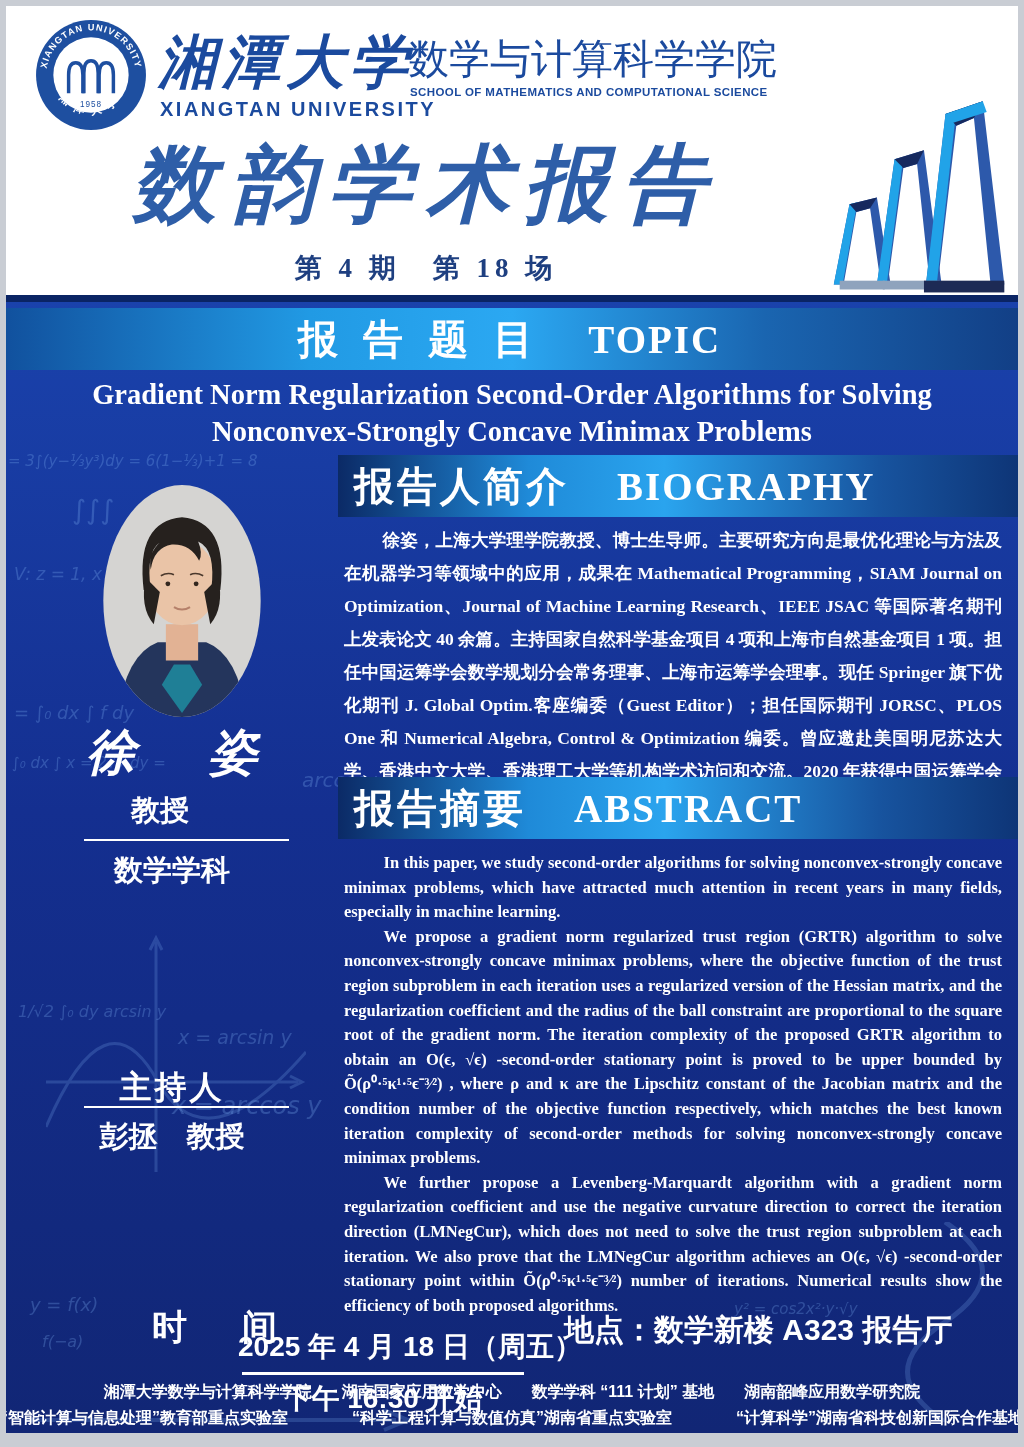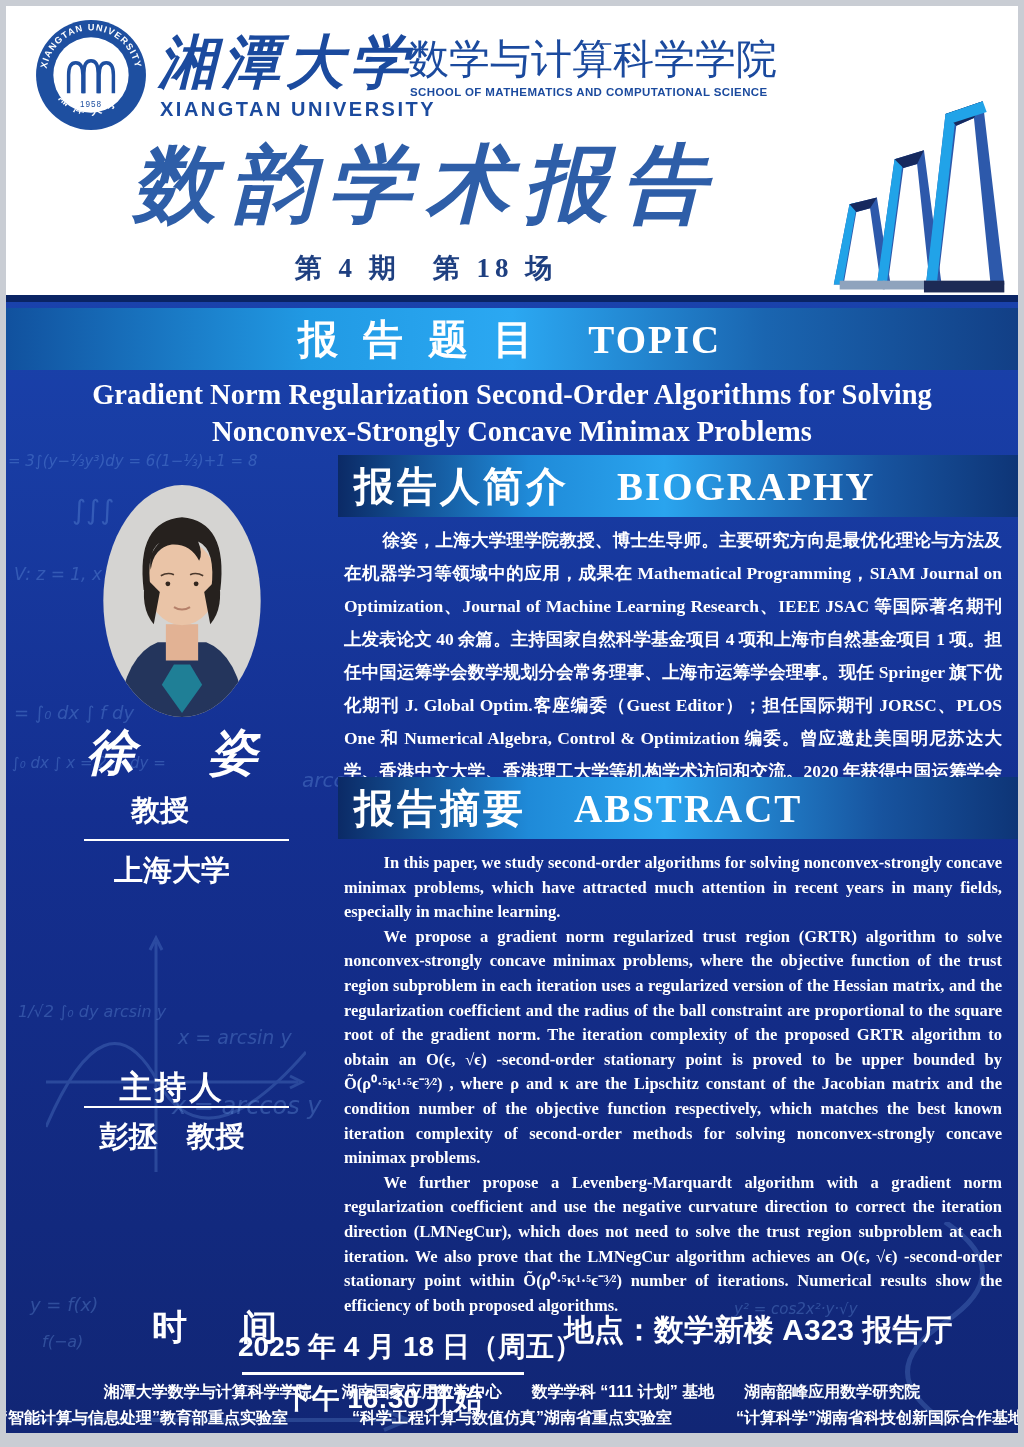--- a/index.html
+++ b/index.html
@@ -202,21 +202,21 @@
           <circle cx="64" cy="98" r="2.4" fill="#33271f"></circle>
           <circle cx="92" cy="98" r="2.4" fill="#33271f"></circle>
           <path d="M57 90 Q64 86 70 89" stroke="#4a382c" stroke-width="1.6" fill="none"></path>
           <path d="M86 89 Q92 86 99 90" stroke="#4a382c" stroke-width="1.6" fill="none"></path>
           <path d="M70 121 Q78 126 86 121" stroke="#b5806a" stroke-width="2" fill="none"></path>
         </g>
       </svg>
       <div class="speaker-name">徐　姿</div>
       <div class="speaker-title">教授</div>
       <div class="rule rule-1"></div>
-      <div class="speaker-affil">上海大学</div>
+      <div class="speaker-affil">数学学科</div>
       <div class="host-label">主持人</div>
       <div class="rule rule-2"></div>
       <div class="host-name">彭拯　教授</div>
     </aside>
 
     <div class="band band-sub band-bio">
       <span class="cn" style="letter-spacing:3px">报告人简介</span>
       <span class="en">BIOGRAPHY</span>
     </div>
     <p class="bio-text" style="margin:0">徐姿，上海大学理学院教授、博士生导师。主要研究方向是最优化理论与方法及在机器学习等领域中的应用，成果在 Mathematical Programming，SIAM Journal on Optimization、Journal of Machine Learning Research、IEEE JSAC 等国际著名期刊上发表论文 40 余篇。主持国家自然科学基金项目 4 项和上海市自然基金项目 1 项。担任中国运筹学会数学规划分会常务理事、上海市运筹学会理事。现任 Springer 旗下优化期刊 J. Global Optim.客座编委（Guest Editor）；担任国际期刊 JORSC、PLOS One 和 Numerical Algebra, Control &amp; Optimization 编委。曾应邀赴美国明尼苏达大学、香港中文大学、香港理工大学等机构学术访问和交流。2020 年获得中国运筹学会科学技术奖青年科技奖。2024 年入选上海市东方英才计划拔尖项目。</p>

